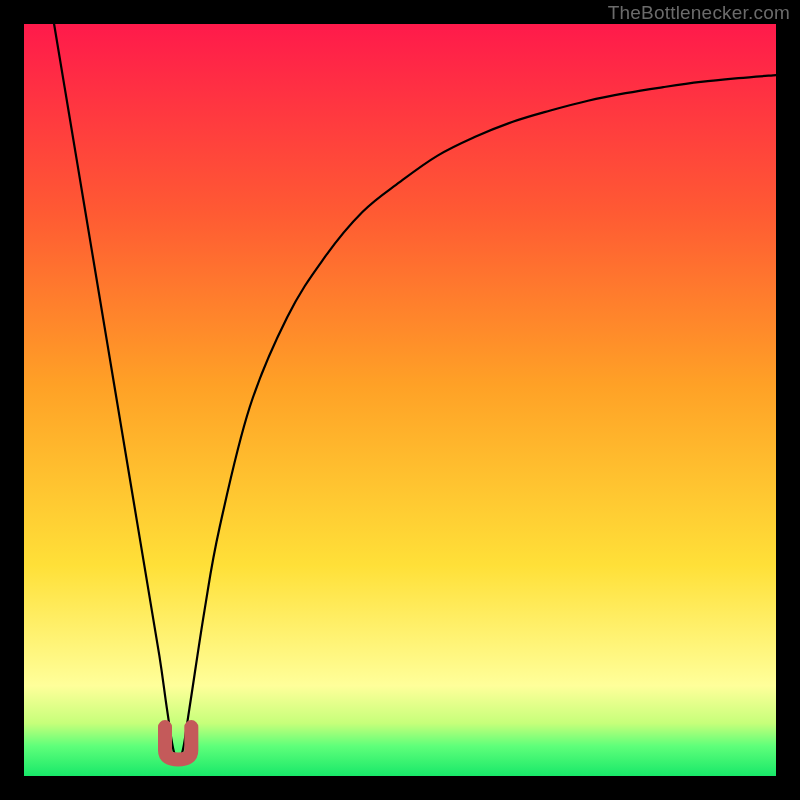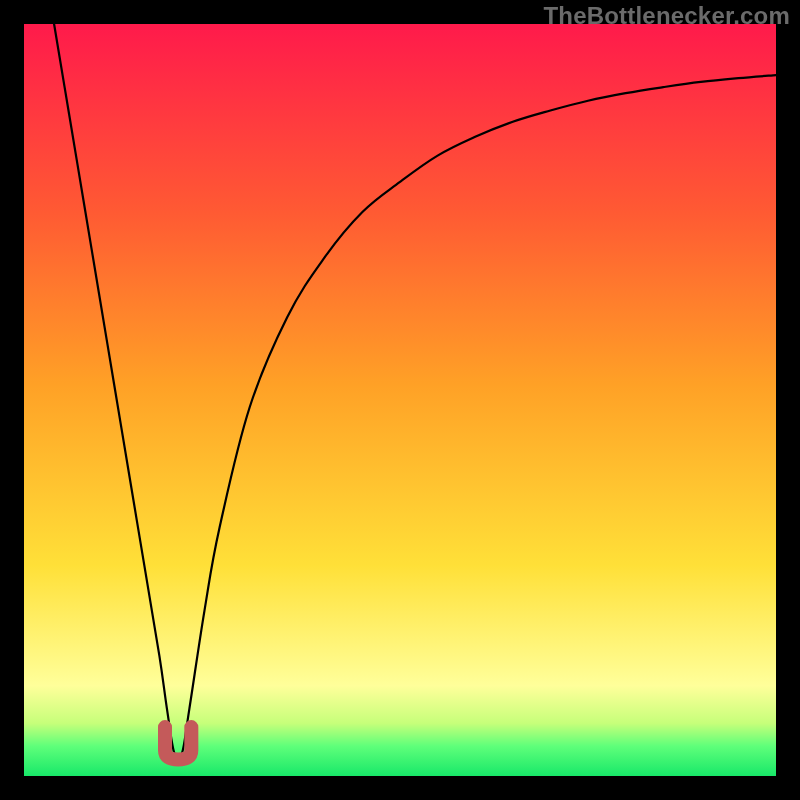--- a/index.html
+++ b/index.html
@@ -31,23 +31,23 @@
       var(--c-pale) 88%,
       var(--c-green1) 93%,
       var(--c-green2) 96%,
       var(--c-green3) 100%
     );
   }
   .watermark {
     position: absolute;
     top: 2px;
     right: 10px;
-    font-size: 24px;
+    font-size: 19px;
     color: #6b6b6b;
-    font-weight: 700;
+    font-weight: 400;
     letter-spacing: 0.2px;
     user-select: none;
   }
   svg.curves {
     position: absolute;
     inset: 0;
     width: 100%;
     height: 100%;
     overflow: visible;
   }

